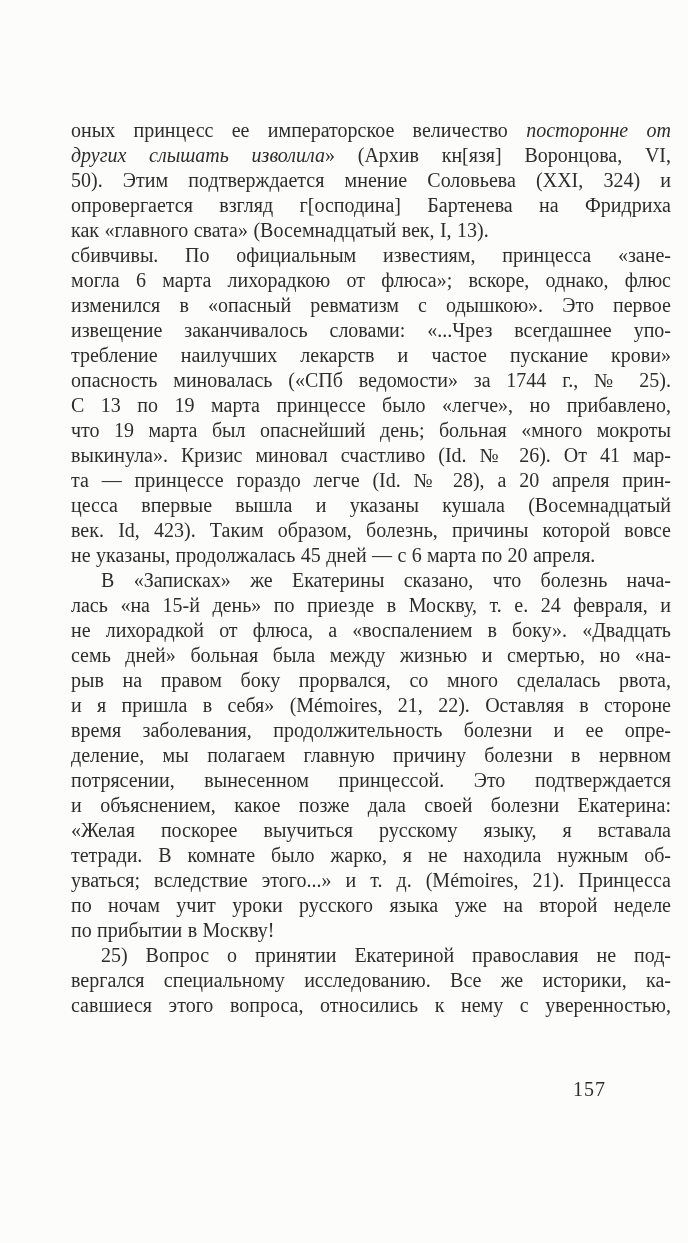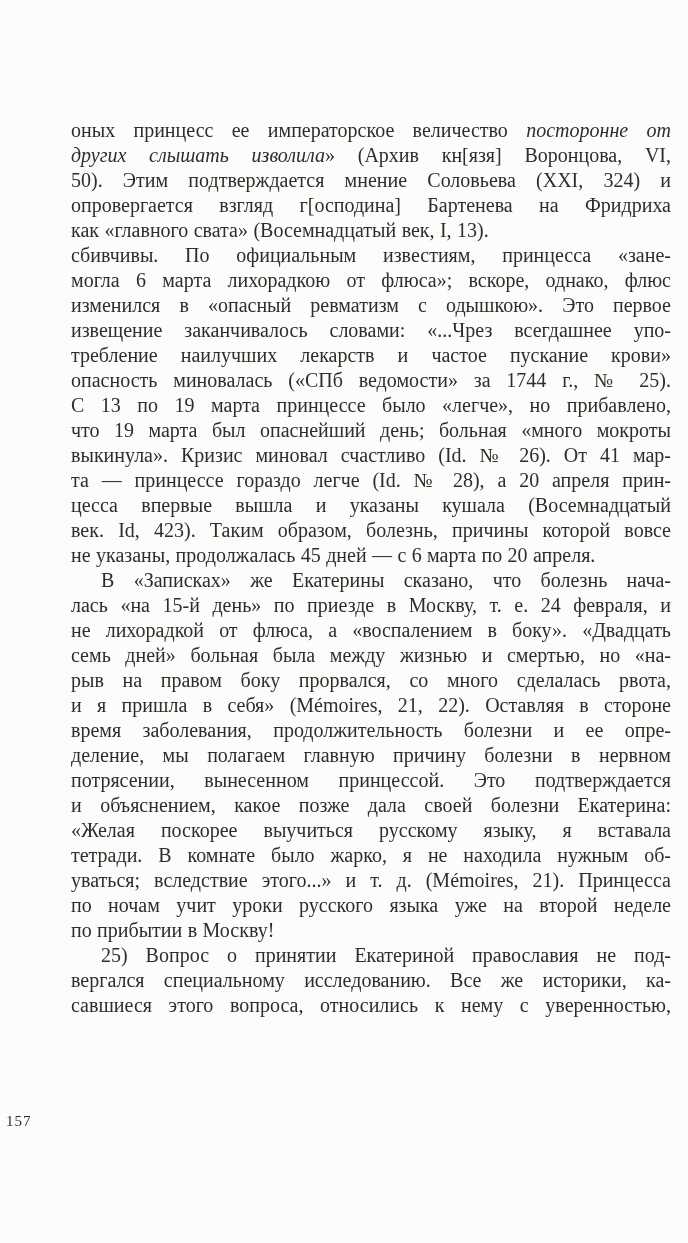--- a/index.html
+++ b/index.html
@@ -55,26 +55,25 @@
     width: 30px;
     height: 1px;
   }
   .seg { white-space: normal; }
   .italic { font-style: italic; }
   .page-number {
     position: absolute;
     top: 1077px;
     left: 44px;
     width: 600px;
-    text-align: left;
+    text-align: right;
     transform: translateX(-38px);
-    font-size: 15px;
+    font-size: 20px;
     line-height: 25px;
     letter-spacing: 1px;
-    margin-top: 32px;
   }
 </style>
 </head>
 <body>
 
 <div class="page">
   <div class="text-block">
       <div class="line"><span class="seg">оных принцесс ее императорское величество </span><span class="seg italic">посторонне от</span></div>
       <div class="line"><span class="seg italic">других слышать изволила</span><span class="seg">» (Архив кн[язя] Воронцова, VI,</span></div>
       <div class="line"><span class="seg">50). Этим подтверждается мнение Соловьева (XXI, 324) и</span></div>

